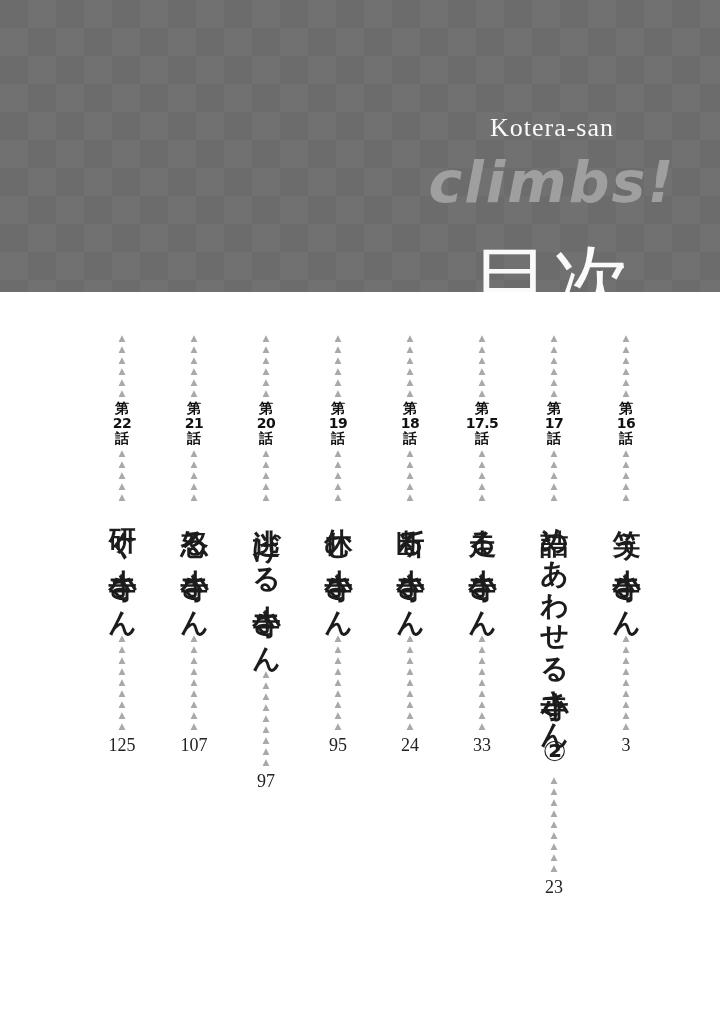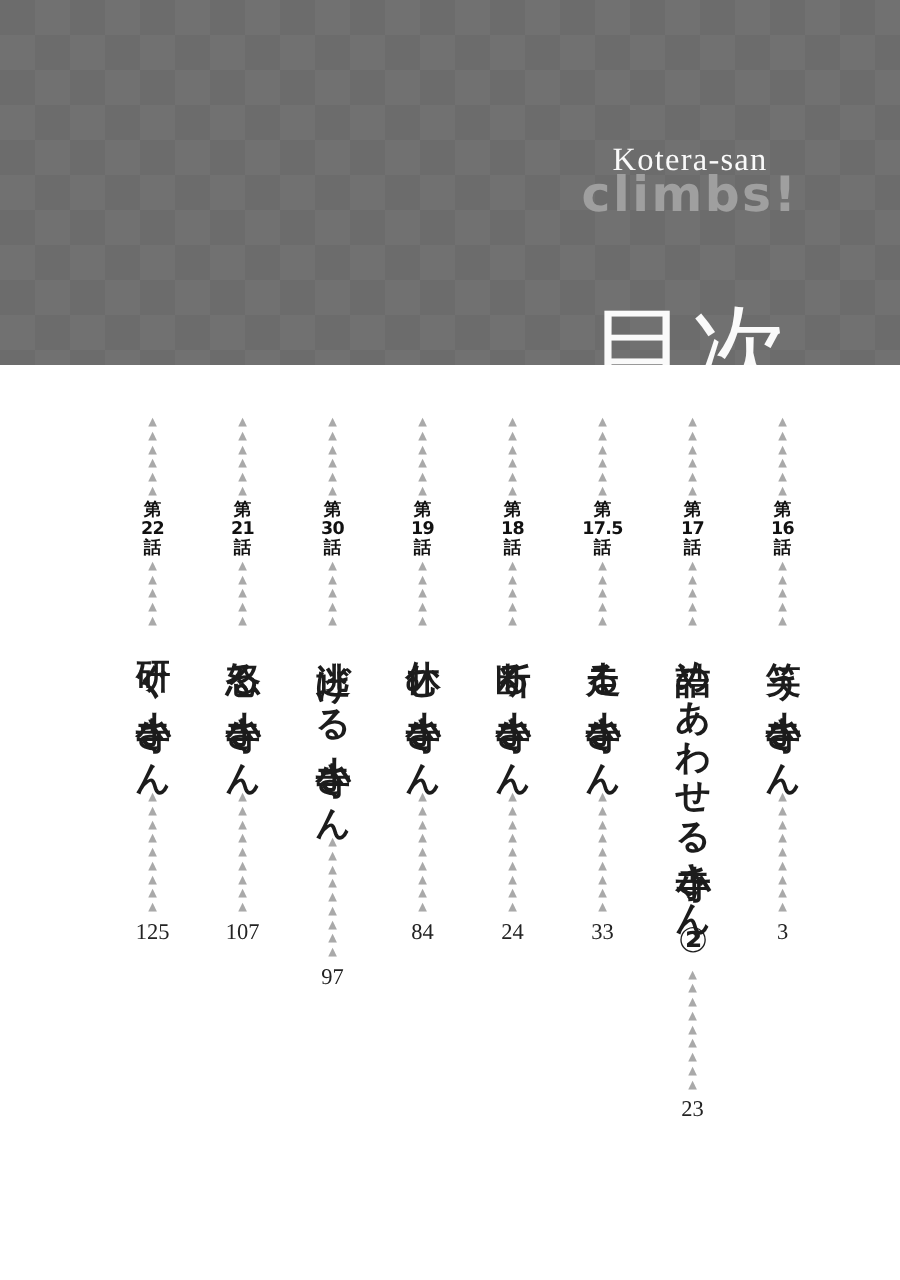--- a/index.html
+++ b/index.html
@@ -33,26 +33,27 @@
     text-align:center;
   }
   .series-name {
     position:absolute; left:0; top:115px; width:320px;
     font-family:"Liberation Serif","DejaVu Serif",serif;
     font-size:26px; line-height:26px;
     letter-spacing:1px;
     color:var(--header-text,#fafafa);
   }
   .series-logo {
-    position:absolute; left:0; top:125px; width:320px;
+    position:absolute; left:0; top:150px; width:320px;
     font-family:"DejaVu Sans",sans-serif;
     font-weight:bold;
-    font-size:39px; line-height:64px;
+    font-size:57px; line-height:64px;
     letter-spacing:2px;
     color:var(--logo-color,#9f9f9f);
+    font-style:italic;
   }
   .toc-heading {
     position:absolute; left:0; top:210px; width:320px;
     font-family:"Liberation Serif","DejaVu Serif",serif;
     font-size:80px; line-height:86px;
     letter-spacing:0px;
     color:var(--header-text,#fafafa);
     margin-top:30px;
   }
 
@@ -252,33 +253,33 @@
       <div class="v-title">休む小寺さん</div>
       <div class="tri-col">▲
 ▲
 ▲
 ▲
 ▲
 ▲
 ▲
 ▲
 ▲</div>
-      <div class="pg">84</div>
+      <div class="pg">95</div>
     </div>
 
     <div class="toc-col" style="left:244px">
       <div class="tri-col">▲
 ▲
 ▲
 ▲
 ▲
 ▲</div>
       <div class="ch-label">
         <div class="ch-kanji">第</div>
-        <div class="ch-num">30</div>
+        <div class="ch-num">20</div>
         <div class="ch-kanji">話</div>
       </div>
       <div class="tri-col">▲
 ▲
 ▲
 ▲
 ▲</div>
       <div class="v-title">逃げる小寺さん</div>
       <div class="tri-col">▲
 ▲

